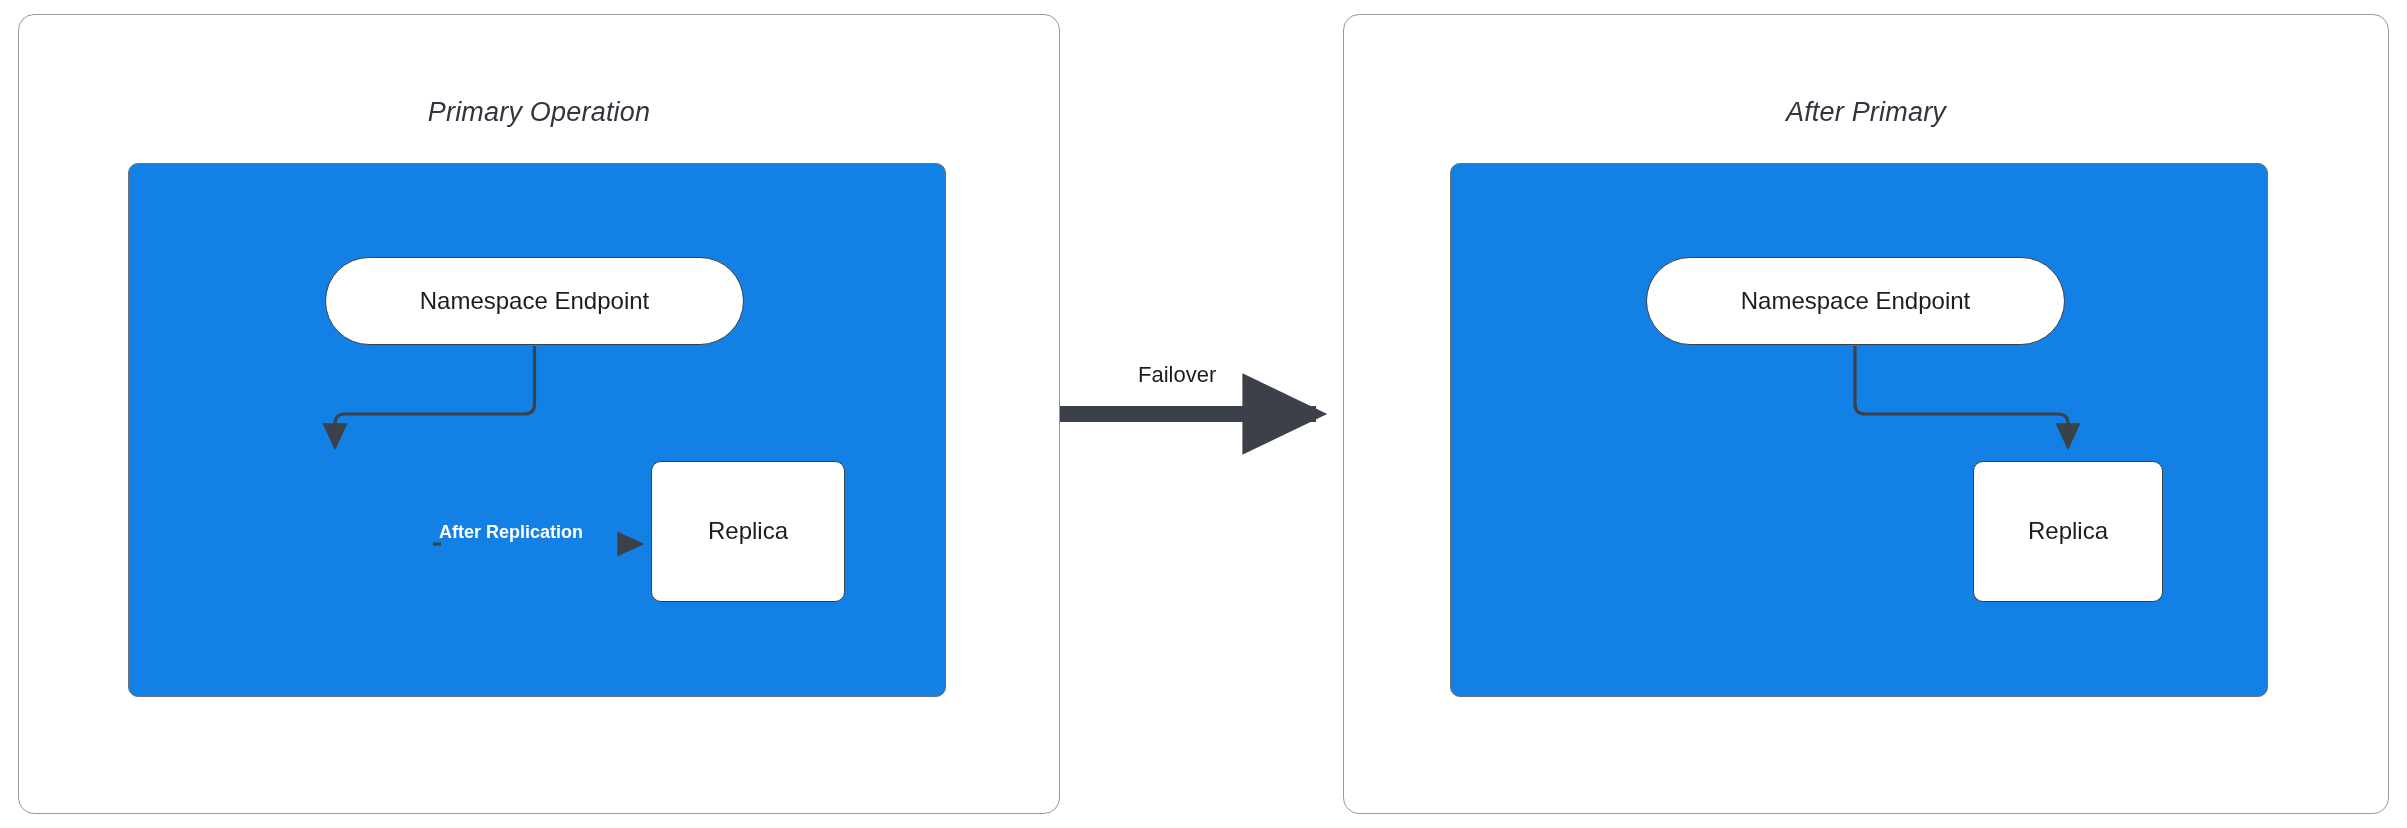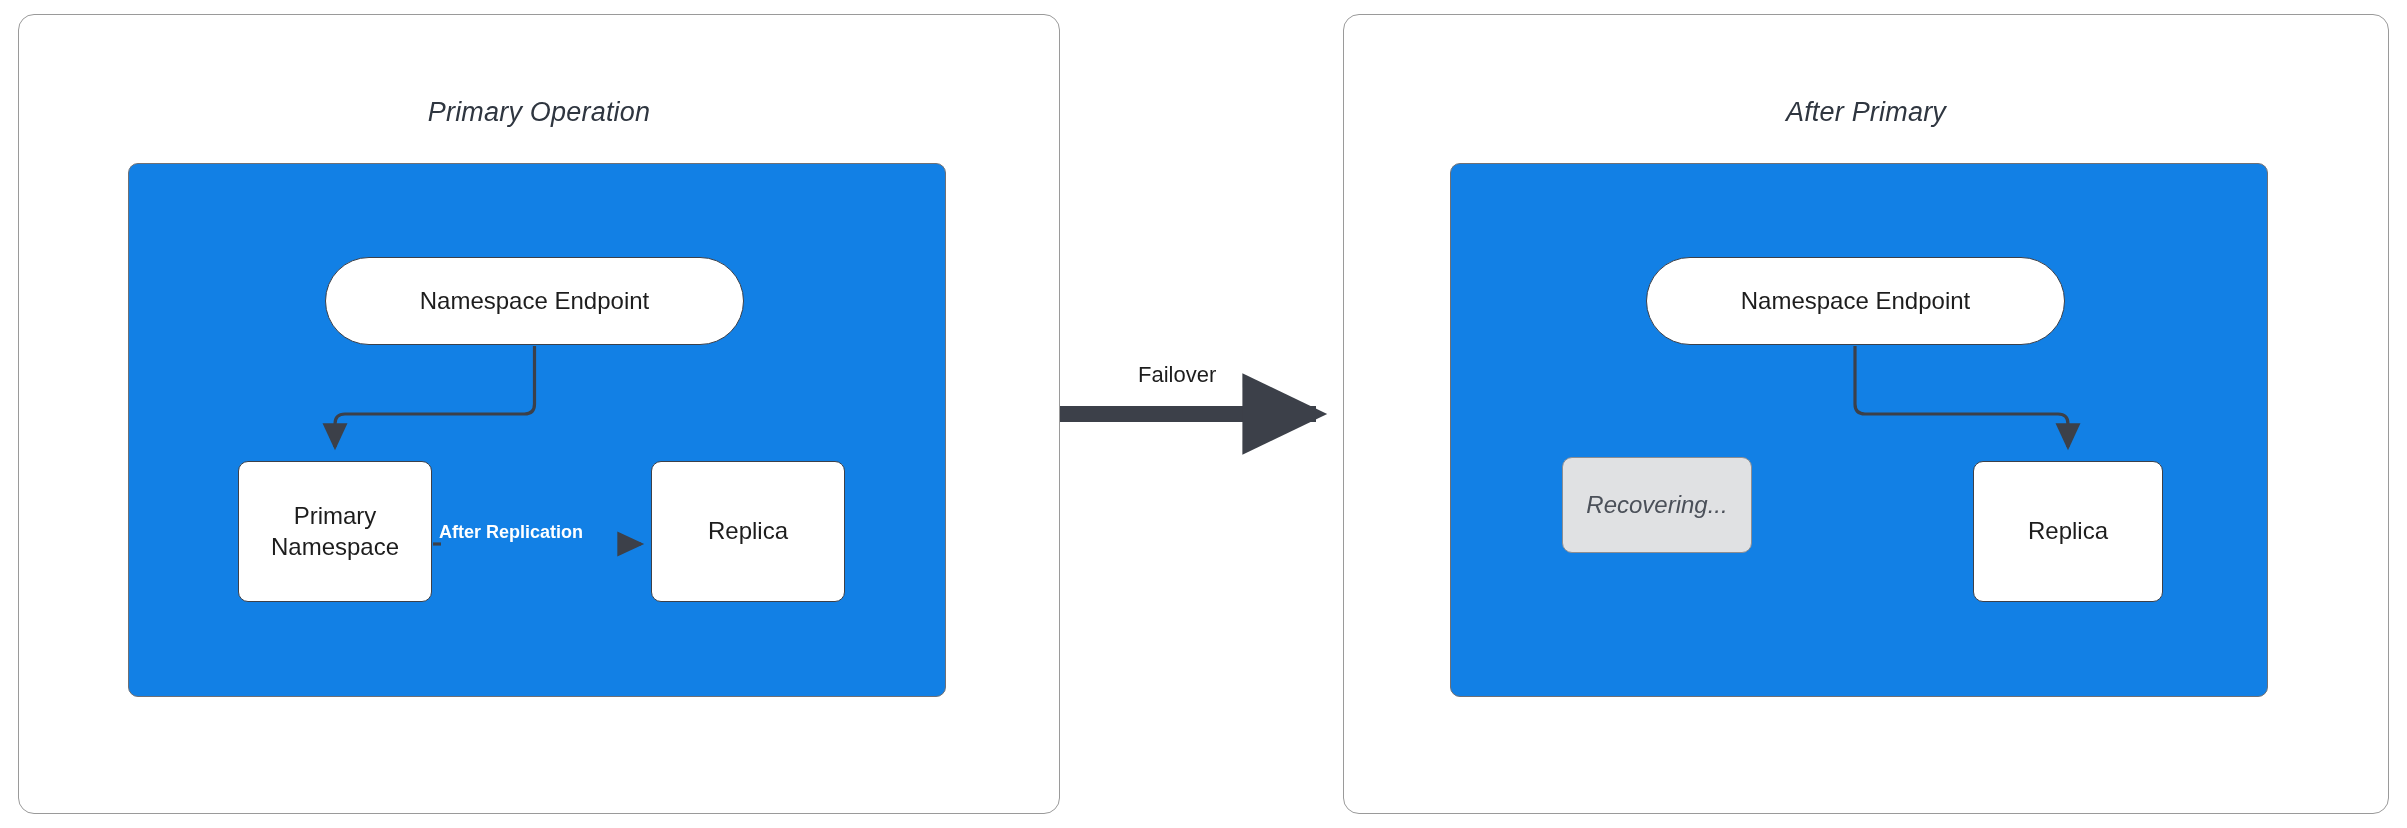--- a/index.html
+++ b/index.html
@@ -162,26 +162,20 @@
     <path class="conn-path" d="M 534.5 346 L 534.5 404 Q 534.5 414 524.5 414 L 345 414 Q 335 414 335 424 L 335 447" marker-end="url(#arrow-sm)"></path>
 
     <path class="conn-path" d="M 433 544 L 441 544"></path>
     <path class="conn-path" d="M 630 544 L 641 544" marker-end="url(#arrow-sm2)"></path>
   </svg>
 
   <div class="node node-stadium" id="n-endpoint-left">
     <span>Namespace Endpoint</span>
   </div>
 
-  <div class="node node-rect" id="n-primary">
-    <span>
-      <span>Primary</span><br>
-      <span>Namespace</span>
-    </span>
-  </div>
 
   <div class="node node-rect" id="n-replica-left">
     <span>Replica</span>
   </div>
 
   <div class="edge-label" id="lbl-data-replication">After Replication</div>
 
   <svg class="conn-layer" id="conn-center" viewBox="0 0 2407 828" xmlns="http://www.w3.org/2000/svg">
     <path d="M 1060 414 L 1316 414" stroke="#3c4049" stroke-width="16" fill="none" marker-end="url(#arrow-fat)"></path>
   </svg>
@@ -195,21 +189,18 @@
 
   <svg class="conn-layer" id="conn-right" viewBox="0 0 2407 828" xmlns="http://www.w3.org/2000/svg">
 
     <path class="conn-path" d="M 1855 346 L 1855 404 Q 1855 414 1865 414 L 2058 414 Q 2068 414 2068 424 L 2068 447" marker-end="url(#arrow-sm)"></path>
   </svg>
 
   <div class="node node-stadium" id="n-endpoint-right">
     <span>Namespace Endpoint</span>
   </div>
 
-  <div class="node node-rect-muted" id="n-recovering">
-    <span>Recovering...</span>
-  </div>
 
   <div class="node node-rect" id="n-replica-right">
     <span>Replica</span>
   </div>
 
 </div>
 
 </body></html>

